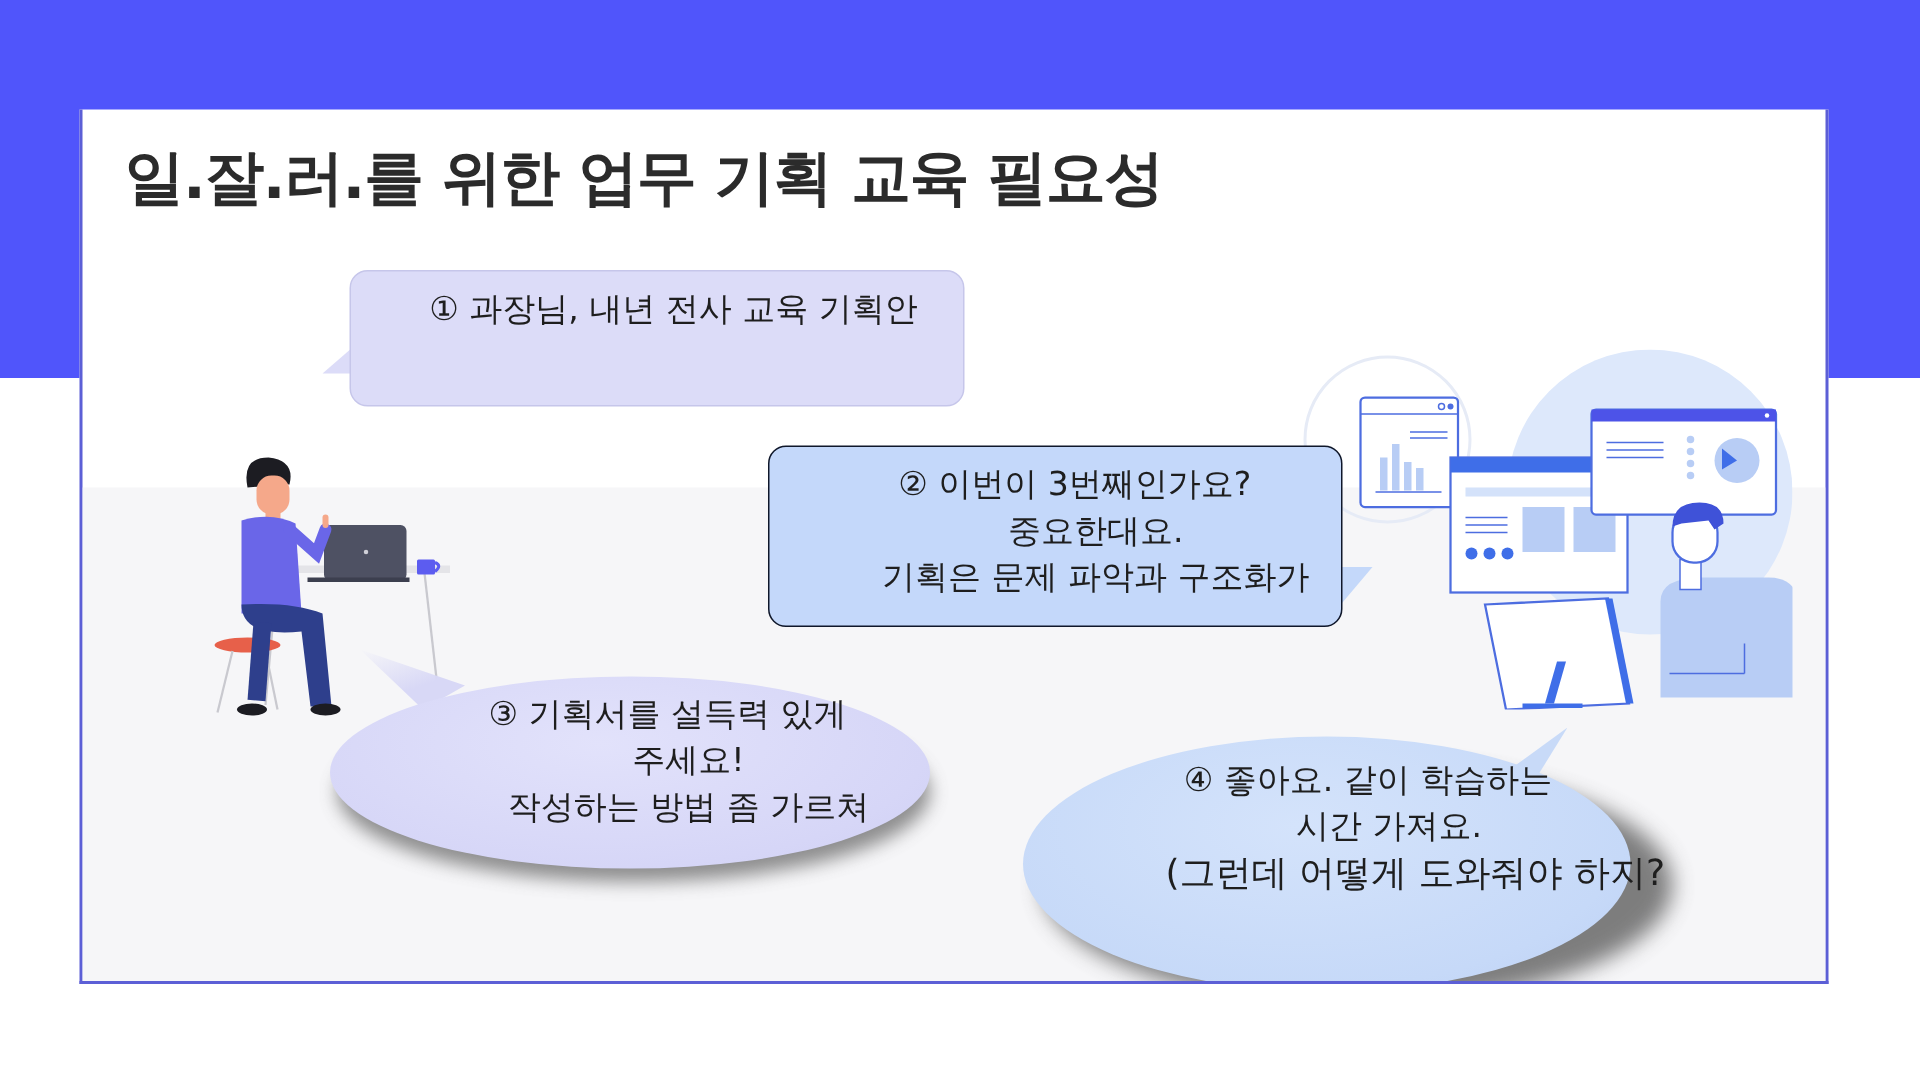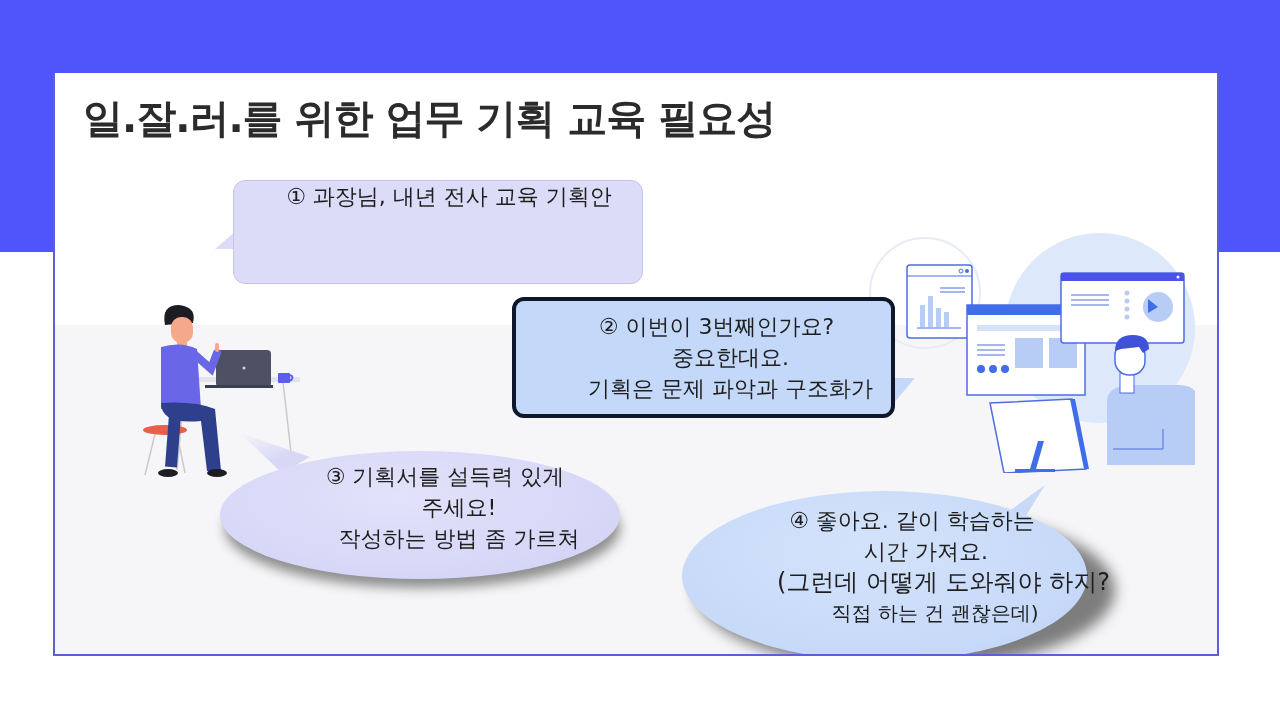--- a/index.html
+++ b/index.html
@@ -17,33 +17,33 @@
     .title {
       position: absolute; left: 28px; top: 18px; font-size: 40px; font-weight: bold;
       color: #2b2b2b; letter-spacing: -1px; white-space: nowrap;
     }
 
     .bubble-text { font-size: 22px; color: #1e1e1e; line-height: 31px; white-space: nowrap; }
     .bubble-text .indent { padding-left: 28px; display: block; }
 
     
     .b1 {
-      position: absolute; left: 178px; top: 107px; width: 410px; height: 104px;
+      position: absolute; left: 178px; top: 107px; width: 410px; height: 91px;
       background: #dcdcf8; border: 1px solid #c6c6ea; border-radius: 12px;
-      padding: 0 0 0 22px;
+      padding: 10px 0 0 22px;
     }
     .b1-tail {
       position: absolute; left: 160px; top: 150px; width: 0; height: 0;
       border-top: 26px solid transparent; border-right: 30px solid #dcdcf8; border-bottom: 0 solid transparent;
     }
 
     
     .b2 {
       position: absolute; left: 457px; top: 224px; width: 383px; height: 121px;
-      background: #c4d8fa; border: 4px solid #0f172a; border-radius: 12px;
+      background: #c4d8fa; border: 1px solid #0f172a; border-radius: 12px;
       padding: 10px 0 0 26px;
     }
     .b2-tail {
       position: absolute; left: 838px; top: 305px; width: 0; height: 0;
       border-bottom: 26px solid transparent; border-left: 22px solid #c4d8fa;
     }
 
     
     .b3-shadow {
       position: absolute; left: 170px; top: 395px; width: 395px; height: 120px;
@@ -202,15 +202,14 @@
     <span class="indent">주세요!</span>
     <span class="indent">작성하는 방법 좀 가르쳐</span>
   </div>
 
   <div class="b4-shadow"></div>
   <div class="b4-tail"></div>
   <div class="b4 bubble-text">
     <span>④ 좋아요. 같이 학습하는</span>
     <span class="indent">시간 가져요.</span>
     <span class="sub">(그런데 어떻게 도와줘야 하지?</span>
-    <span class="sub2">직접 하는 건 괜찮은데)</span>
   </div>
 </div>
 
 </body></html>

